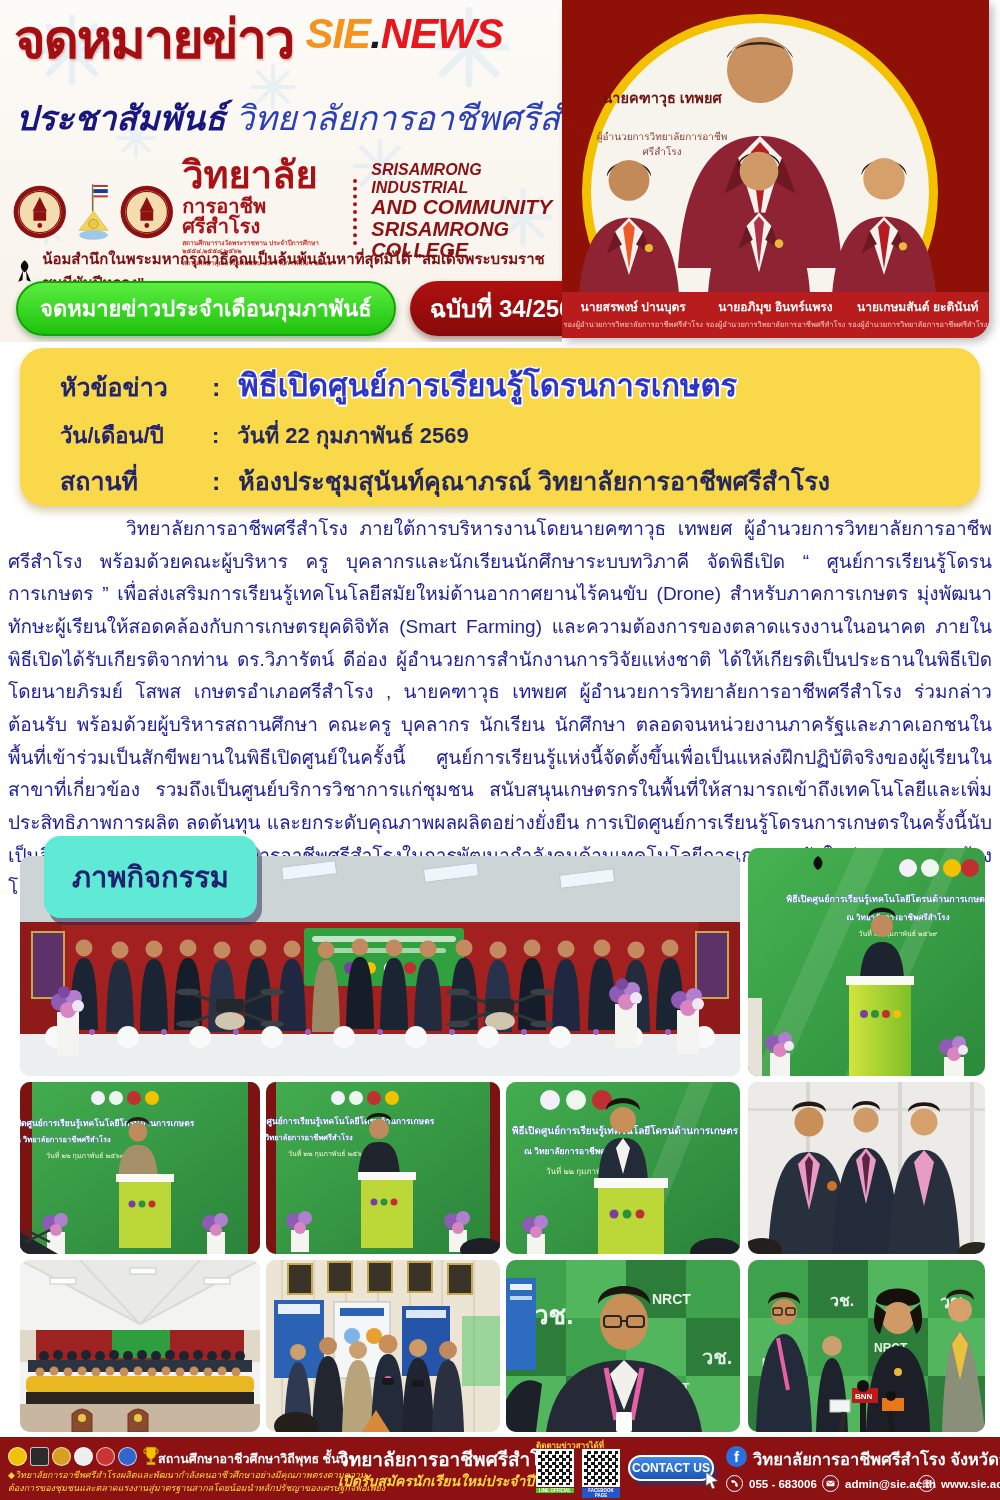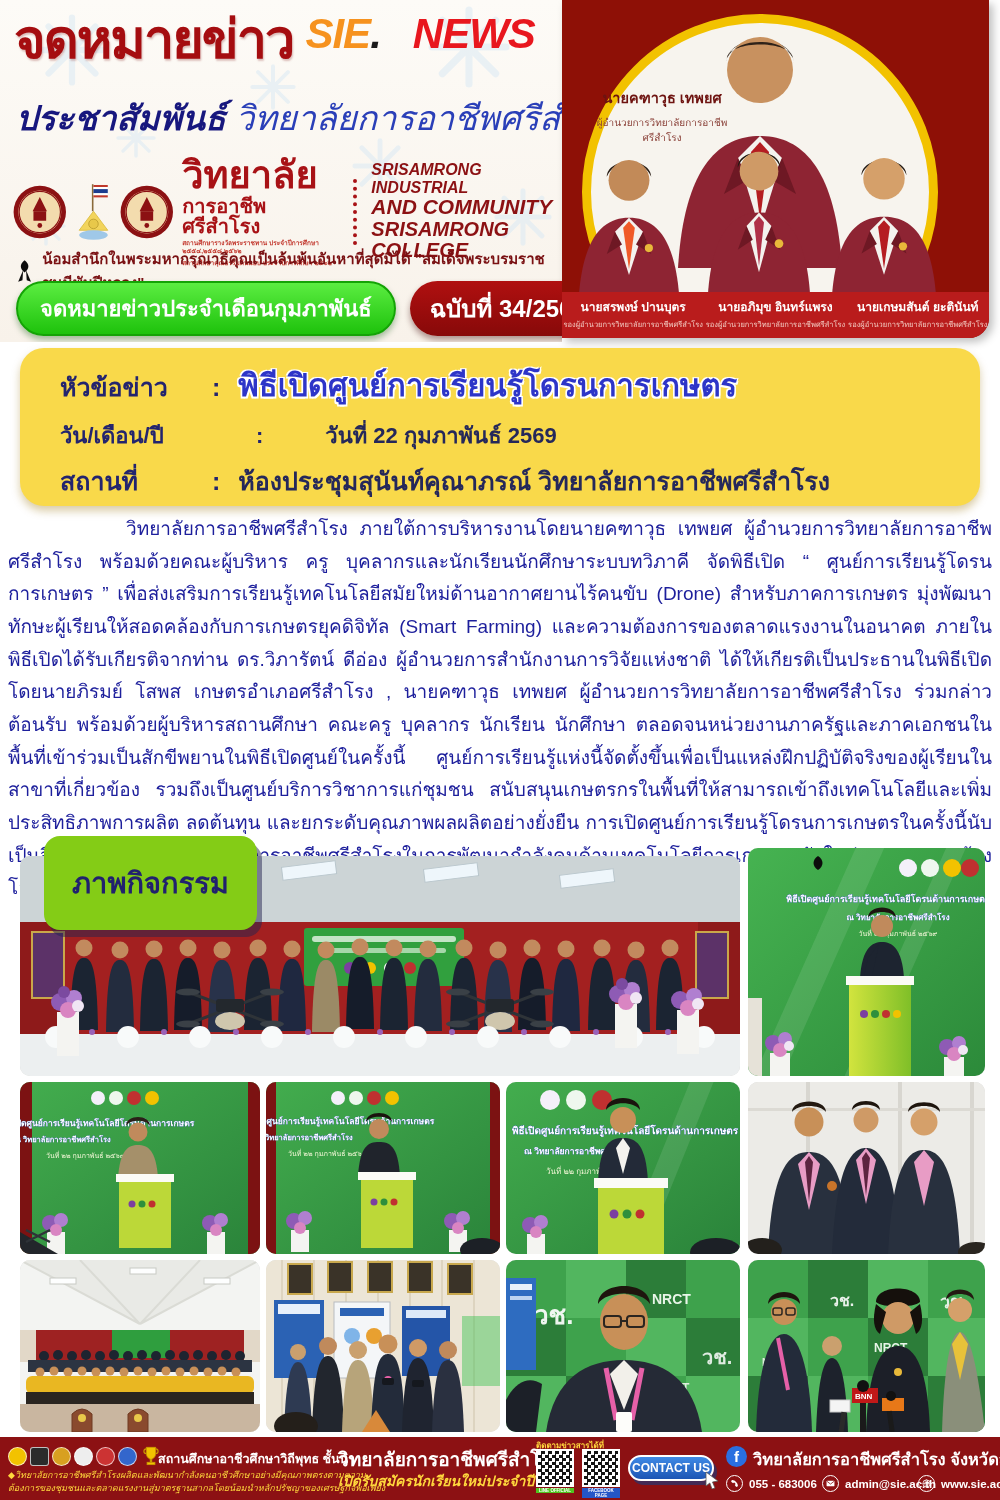--- a/index.html
+++ b/index.html
@@ -8,21 +8,21 @@
 
   
   .header-left{position:absolute;left:0;top:0;width:562px;height:342px;background:linear-gradient(180deg,#fdfbf7,#f8f2ea);overflow:hidden;}
   .flake{position:absolute;opacity:.5;z-index:0;}
   .hdr-z{position:absolute;z-index:2;}
   .title-row{left:14px;top:10px;display:flex;align-items:flex-end;gap:12px;}
   .title-thai{font-size:54px;font-weight:800;color:#a50d10;line-height:1.0;letter-spacing:-2px;text-shadow:1px 2px 2px rgba(120,0,0,.25);}
   .brand{font-size:42px;font-weight:900;font-style:italic;padding-bottom:8px;letter-spacing:-1px;}
   .brand .sie{color:#f6921e;}
   .brand .dot{color:#1a1a1a;}
-  .brand .news{color:#e8171e;margin-left:32px;}
+  .brand .news{color:#e8171e;}
   .subtitle{left:16px;top:100px;font-size:34px;font-style:italic;line-height:1.1;white-space:nowrap;}
   .subtitle .b{font-weight:800;color:#17177e;}
   .subtitle .r{font-weight:500;color:#2a3fb8;}
   .logos-row{left:12px;top:156px;display:flex;align-items:center;gap:8px;}
   .college-th{color:#a81216;line-height:1;}
   .college-th .l1{font-size:38px;font-weight:800;}
   .college-th .l2{font-size:20px;font-weight:800;margin-top:2px;}
   .college-th .aw{font-size:6.5px;color:#c33a30;margin-top:3px;line-height:1.3;font-weight:600;}
   .dots-div{border-left:4px dotted #a81216;height:66px;margin:0 6px;}
   .college-en{color:#8c1113;font-weight:800;line-height:1.08;font-style:italic;}
@@ -35,46 +35,46 @@
   .pill{border-radius:28px;color:#fff;font-weight:700;white-space:nowrap;}
   .pill-green{padding:8px 22px;font-size:22px;background:linear-gradient(180deg,#5bed41,#1ec20c);border:2px solid #14a306;box-shadow:0 4px 6px rgba(0,80,0,.35);}
   .pill-red{padding:8px 20px;font-size:24px;background:linear-gradient(180deg,#b01010,#870909);box-shadow:0 4px 6px rgba(60,0,0,.4);}
 
   
   .dir-card{position:absolute;left:562px;top:0;width:396px;height:338px;background:#8e1006;border-radius:0 0 20px 0;overflow:hidden;box-shadow:4px 4px 8px rgba(0,0,0,.25);padding-left:31px;}
   .arch{position:absolute;left:20px;top:14px;width:356px;height:356px;border-radius:50%;background:#f7f4ee;border:9px solid #f2c200;box-sizing:border-box;overflow:hidden;}
   .dir-person{position:absolute;left:108px;top:18px;width:180px;height:250px;}
   .dir-label{position:absolute;left:26px;top:86px;width:148px;text-align:center;}
   .dir-label .nm{font-size:14.5px;font-weight:800;color:#6e1310;}
-  .dir-label .tt{font-size:10px;color:#8a4038;margin-top:6px;}
+  .dir-label .tt{font-size:10px;color:#8a4038;margin-top:20px;}
   .dep{position:absolute;}
   .names-strip{position:absolute;left:0;bottom:0;width:100%;height:46px;background:#b91c1c;display:flex;align-items:flex-start;padding-top:5px;box-sizing:border-box;}
   .names-strip .col{flex:1;text-align:center;}
   .names-strip .nm{font-size:12px;font-weight:800;color:#ffffff;}
   .names-strip .tt{font-size:7.5px;color:#f2c9c0;margin-top:2px;}
 
   
   .news-box{position:absolute;left:20px;top:348px;width:960px;height:158px;background:#f9d94a;border-radius:24px;box-shadow:0 5px 9px rgba(150,110,0,.35);}
   .nrow{position:absolute;left:40px;display:flex;align-items:baseline;}
   .nlabel{display:inline-block;width:152px;font-weight:800;color:#23246e;}
   .ncolon{font-weight:800;color:#23246e;margin-right:18px;}
   .nrow1{top:12px;}
   .nrow1 .nlabel,.nrow1 .ncolon{font-size:25px;}
   .headline{font-size:31px;font-weight:800;color:#2d35c8;text-shadow:-1.5px -1.5px 0 #fff,1.5px -1.5px 0 #fff,-1.5px 1.5px 0 #fff,1.5px 1.5px 0 #fff;}
-  .nrow2{top:70px;gap:44px;}
+  .nrow2{top:70px;}
   .nrow3{top:113px;}
   .nrow2 .nlabel,.nrow2 .ncolon,.nrow2 .nval{font-size:22px;}
   .nrow3 .nlabel,.nrow3 .ncolon,.nrow3 .nval{font-size:25px;}
   .nval{font-weight:700;color:#25285a;}
 
   
   .article{position:absolute;left:8px;top:513px;width:984px;margin:0;font-size:19px;font-weight:500;color:#1d1f9c;line-height:1.72;text-align:justify;text-indent:118px;}
 
   
-  .gal-pill{position:absolute;left:44px;top:836px;z-index:6;background:#84cc16;border-radius:16px;padding:24px 28px;font-size:29px;font-weight:800;color:#21216e;box-shadow:5px 7px 0 rgba(35,35,80,.5);}
+  .gal-pill{position:absolute;left:44px;top:836px;z-index:6;background:#5eead4;border-radius:16px;padding:18px 28px;font-size:29px;font-weight:800;color:#21216e;box-shadow:5px 7px 0 rgba(35,35,80,.5);}
   .ph{position:absolute;border-radius:10px;overflow:hidden;background:#d8d8d5;z-index:3;}
   .ph svg{display:block;width:100%;height:100%;}
   .phA{left:20px;top:856px;width:720px;height:220px;}
   .phB{left:748px;top:848px;width:237px;height:228px;}
   .phC{left:20px;top:1082px;width:240px;height:172px;}
   .phD{left:266px;top:1082px;width:234px;height:172px;}
   .phE{left:506px;top:1082px;width:234px;height:172px;}
   .phF{left:748px;top:1082px;width:237px;height:172px;}
   .phG{left:20px;top:1260px;width:240px;height:172px;}
   .phH{left:266px;top:1260px;width:234px;height:172px;}

